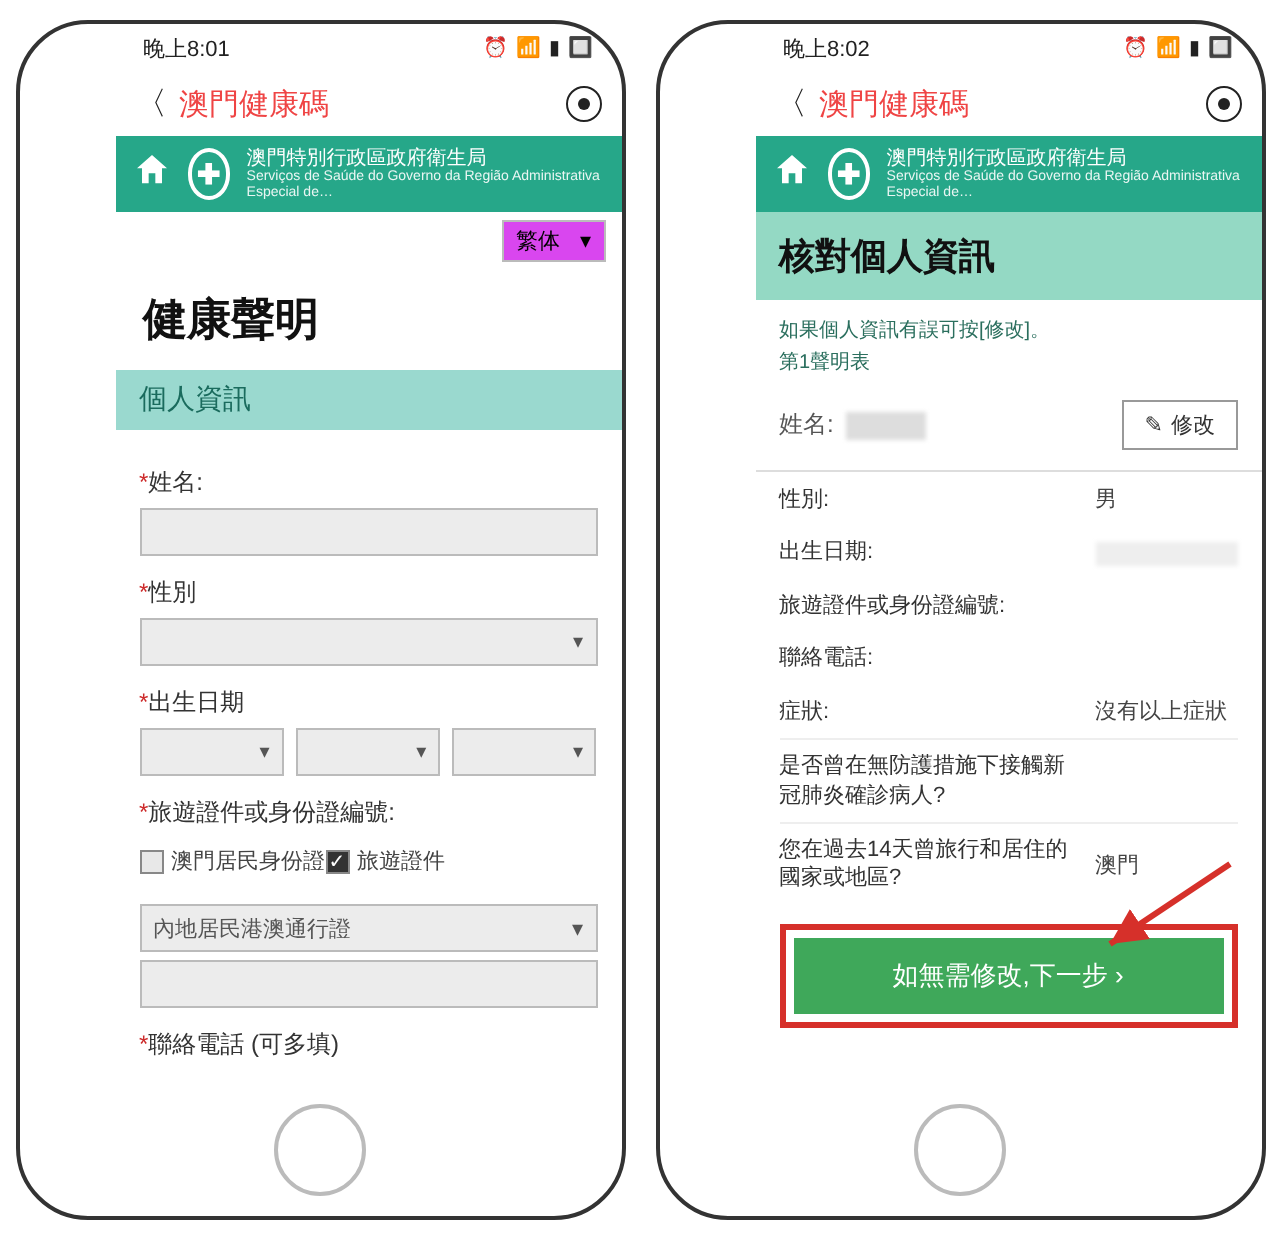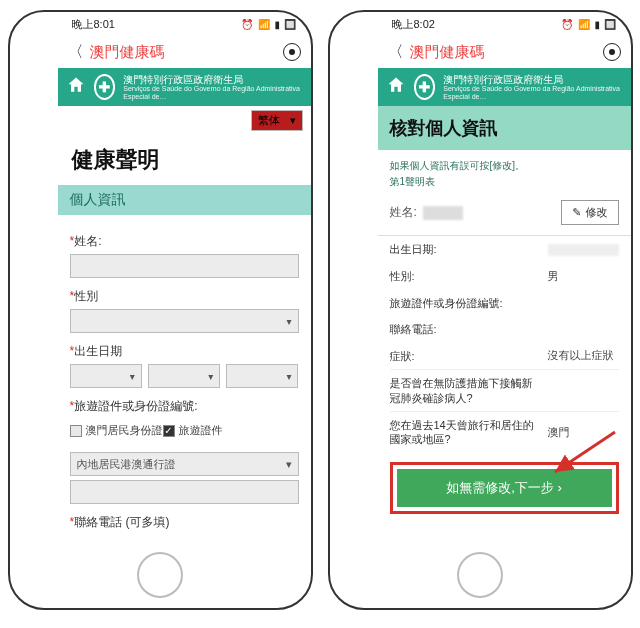--- a/index.html
+++ b/index.html
@@ -39,21 +39,21 @@
   .agency-badge {
     width: 26px; height: 26px; border: 2px solid #fff; border-radius: 50%;
     display: flex; align-items: center; justify-content: center;
     color: #fff; font-size: 14px; font-weight: bold;
   }
   .agency-text { color: #fff; line-height: 1.1; }
   .agency-text .t1 { font-size: 10px; }
   .agency-text .t2 { font-size: 7px; opacity: .9; }
   .lang-bar { display: flex; justify-content: flex-end; padding: 4px 8px; }
   .lang-select {
-    border: 1px solid #bbb; font-size: 11px; padding: 2px 6px; background: #b91c1c;
+    border: 1px solid #bbb; font-size: 11px; padding: 2px 6px; background: #d946ef;
     display: flex; align-items: center; gap: 10px;
   }
   .heading1 { font-size: 22px; font-weight: 700; padding: 10px 14px; color: #111; }
   .section-title {
     background: #9ad9cf; color: #1a6b5d; font-size: 14px; font-weight: 500;
     padding: 6px 12px;
   }
   .form-body { padding: 8px 12px 0 12px; flex: 1; overflow: hidden; }
   .field-label { font-size: 12px; color: #333; margin-top: 10px; }
   .req { color: #cc2a2a; }
@@ -219,26 +219,26 @@
       <span class="lbl">姓名:</span>
       <span class="val"></span>
     </div>
     <div class="edit-btn">
       <span>✎</span>
       <span>修改</span>
     </div>
   </div>
   <div class="info-table">
     <div class="info-row">
+      <span class="k">性別:</span>
+      <span class="v">男</span>
+    </div>
+    <div class="info-row">
       <span class="k">出生日期:</span>
       <span class="v blur"></span>
-    </div>
-    <div class="info-row">
-      <span class="k">性別:</span>
-      <span class="v">男</span>
     </div>
     <div class="info-row">
       <span class="k">旅遊證件或身份證編號:</span>
       <span class="v"></span>
     </div>
     <div class="info-row">
       <span class="k">聯絡電話:</span>
     </div>
     <div class="info-row">
       <span class="k">症狀:</span>

